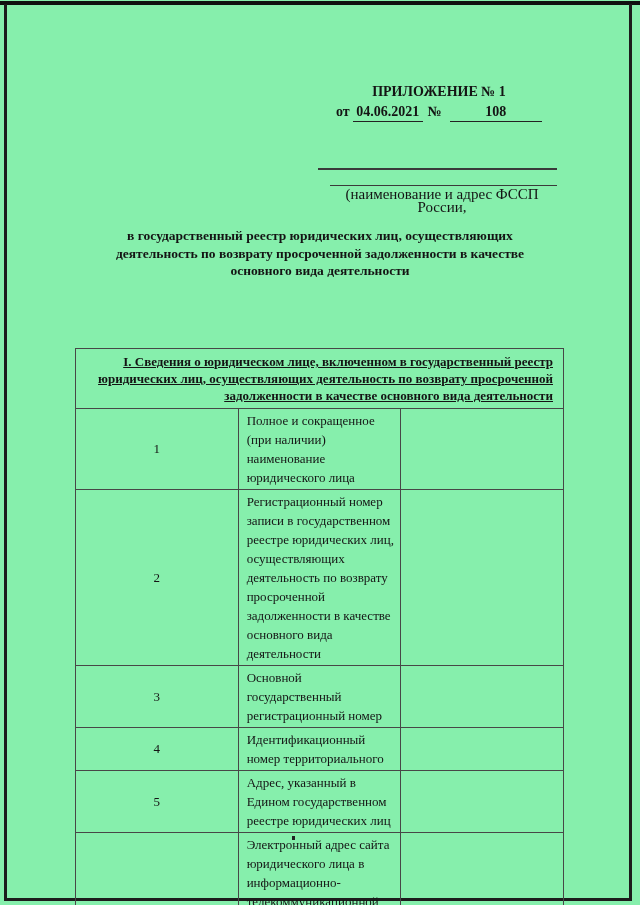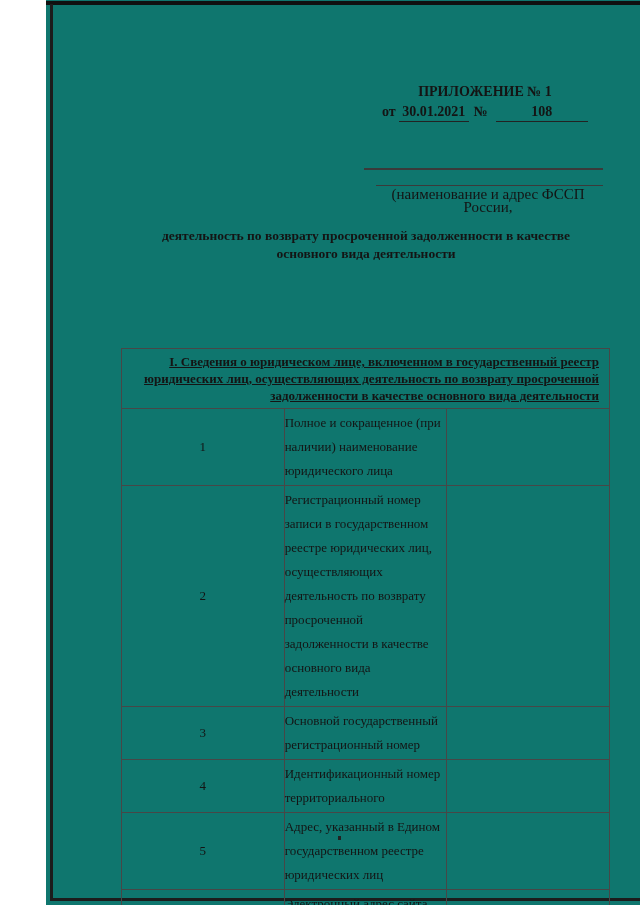--- a/index.html
+++ b/index.html
@@ -3,21 +3,21 @@
 <meta charset="utf-8">
 <style>
   * { margin: 0; padding: 0; box-sizing: border-box; }
   html, body { width: 640px; height: 905px; background: #fff; }
   body {
     font-family: "Liberation Serif", "DejaVu Serif", serif;
     color: #141414;
     position: relative;
     overflow: hidden;
   }
-  .page { position: absolute; inset: 0; background: #0f766e; margin-left: 46px; }
+  .page { position: absolute; inset: 0; background: #86efac; }
 
   
   .frame-top    { position: absolute; left: 0;   top: 1px;   width: 640px; height: 4px;  background: #101010; }
   .frame-left   { position: absolute; left: 4px;  top: 4px;  width: 3px;  height: 897px; background: #1c1c1c; }
   .frame-right  { position: absolute; left: 629px; top: 4px; width: 3px;  height: 897px; background: #1c1c1c; }
   .frame-bottom { position: absolute; left: 4px;  top: 898px; width: 628px; height: 3px; background: #1c1c1c; }
   .speck { position: absolute; left: 292px; top: 836px; width: 3px; height: 4px; background: #222; }
 
   
   .appendix { position: absolute; left: 336px; top: 82px; width: 206px; text-align: center;
@@ -37,21 +37,21 @@
   
   .report-title { position: absolute; left: 40px; top: 227px; width: 560px; text-align: center;
                   font-weight: bold; font-size: 13.5px; line-height: 17.5px; }
 
   
   table.form { position: absolute; left: 75px; top: 348px; width: 489px;
                border-collapse: collapse; table-layout: fixed; font-size: 13px; }
   table.form td { border: 1px solid #474747; vertical-align: middle; }
   td.section-cell { text-align: right; font-weight: bold; line-height: 17px; padding: 3px 10px; text-decoration: underline; }
   td.num-cell   { text-align: center; width: 31px; }
-  td.label-cell { width: 248px; padding: 2px 4px 2px 0; line-height: 24px; vertical-align: middle; border-radius: 11px; }
+  td.label-cell { width: 248px; padding: 2px 4px 2px 8px; line-height: 19px; vertical-align: middle; border-radius: 11px; }
   td.value-cell { width: 209px; }
   tr.sec { height: 60px; }
   tr.r0 { height: 38px; }
   tr.r1 { height: 84px; }
   tr.r2 { height: 43px; }
   tr.r3 { height: 39px; }
   tr.r4 { height: 38px; }
   tr.r5 { height: 102px; }
 </style>
 </head>
@@ -62,33 +62,34 @@
   <div class="frame-top"></div>
   <div class="frame-left"></div>
   <div class="frame-right"></div>
   <div class="frame-bottom"></div>
   <div class="speck"></div>
 
   <div class="appendix">
     <div>ПРИЛОЖЕНИЕ № 1</div>
     <div class="order-line">
       <span class="prefix">от</span>
-      <span class="ul ul-date">30.01.2021</span>
+      <span class="ul ul-date">04.06.2021</span>
       <span class="prefix">№</span>
       <span class="ul ul-num">108</span>
     </div>
   </div>
 
   <div class="sig-line-1"></div>
   <div class="sig-line-2"></div>
   <div class="sig-caption">
     <div>(наименование и адрес ФССП России,</div>
   </div>
 
   <div class="report-title">
+    <div>в государственный реестр юридических лиц, осуществляющих</div>
     <div>деятельность по возврату просроченной задолженности в качестве</div>
     <div>основного вида деятельности</div>
   </div>
 
   <table class="form">
     <tbody>
         <tr class="sec">
       <td class="section-cell" colspan="3">I. Сведения о юридическом лице, включенном в государственный реестр юридических лиц, осуществляющих деятельность по возврату просроченной задолженности в качестве основного вида деятельности</td>
     </tr>
     <tr class="r0">

